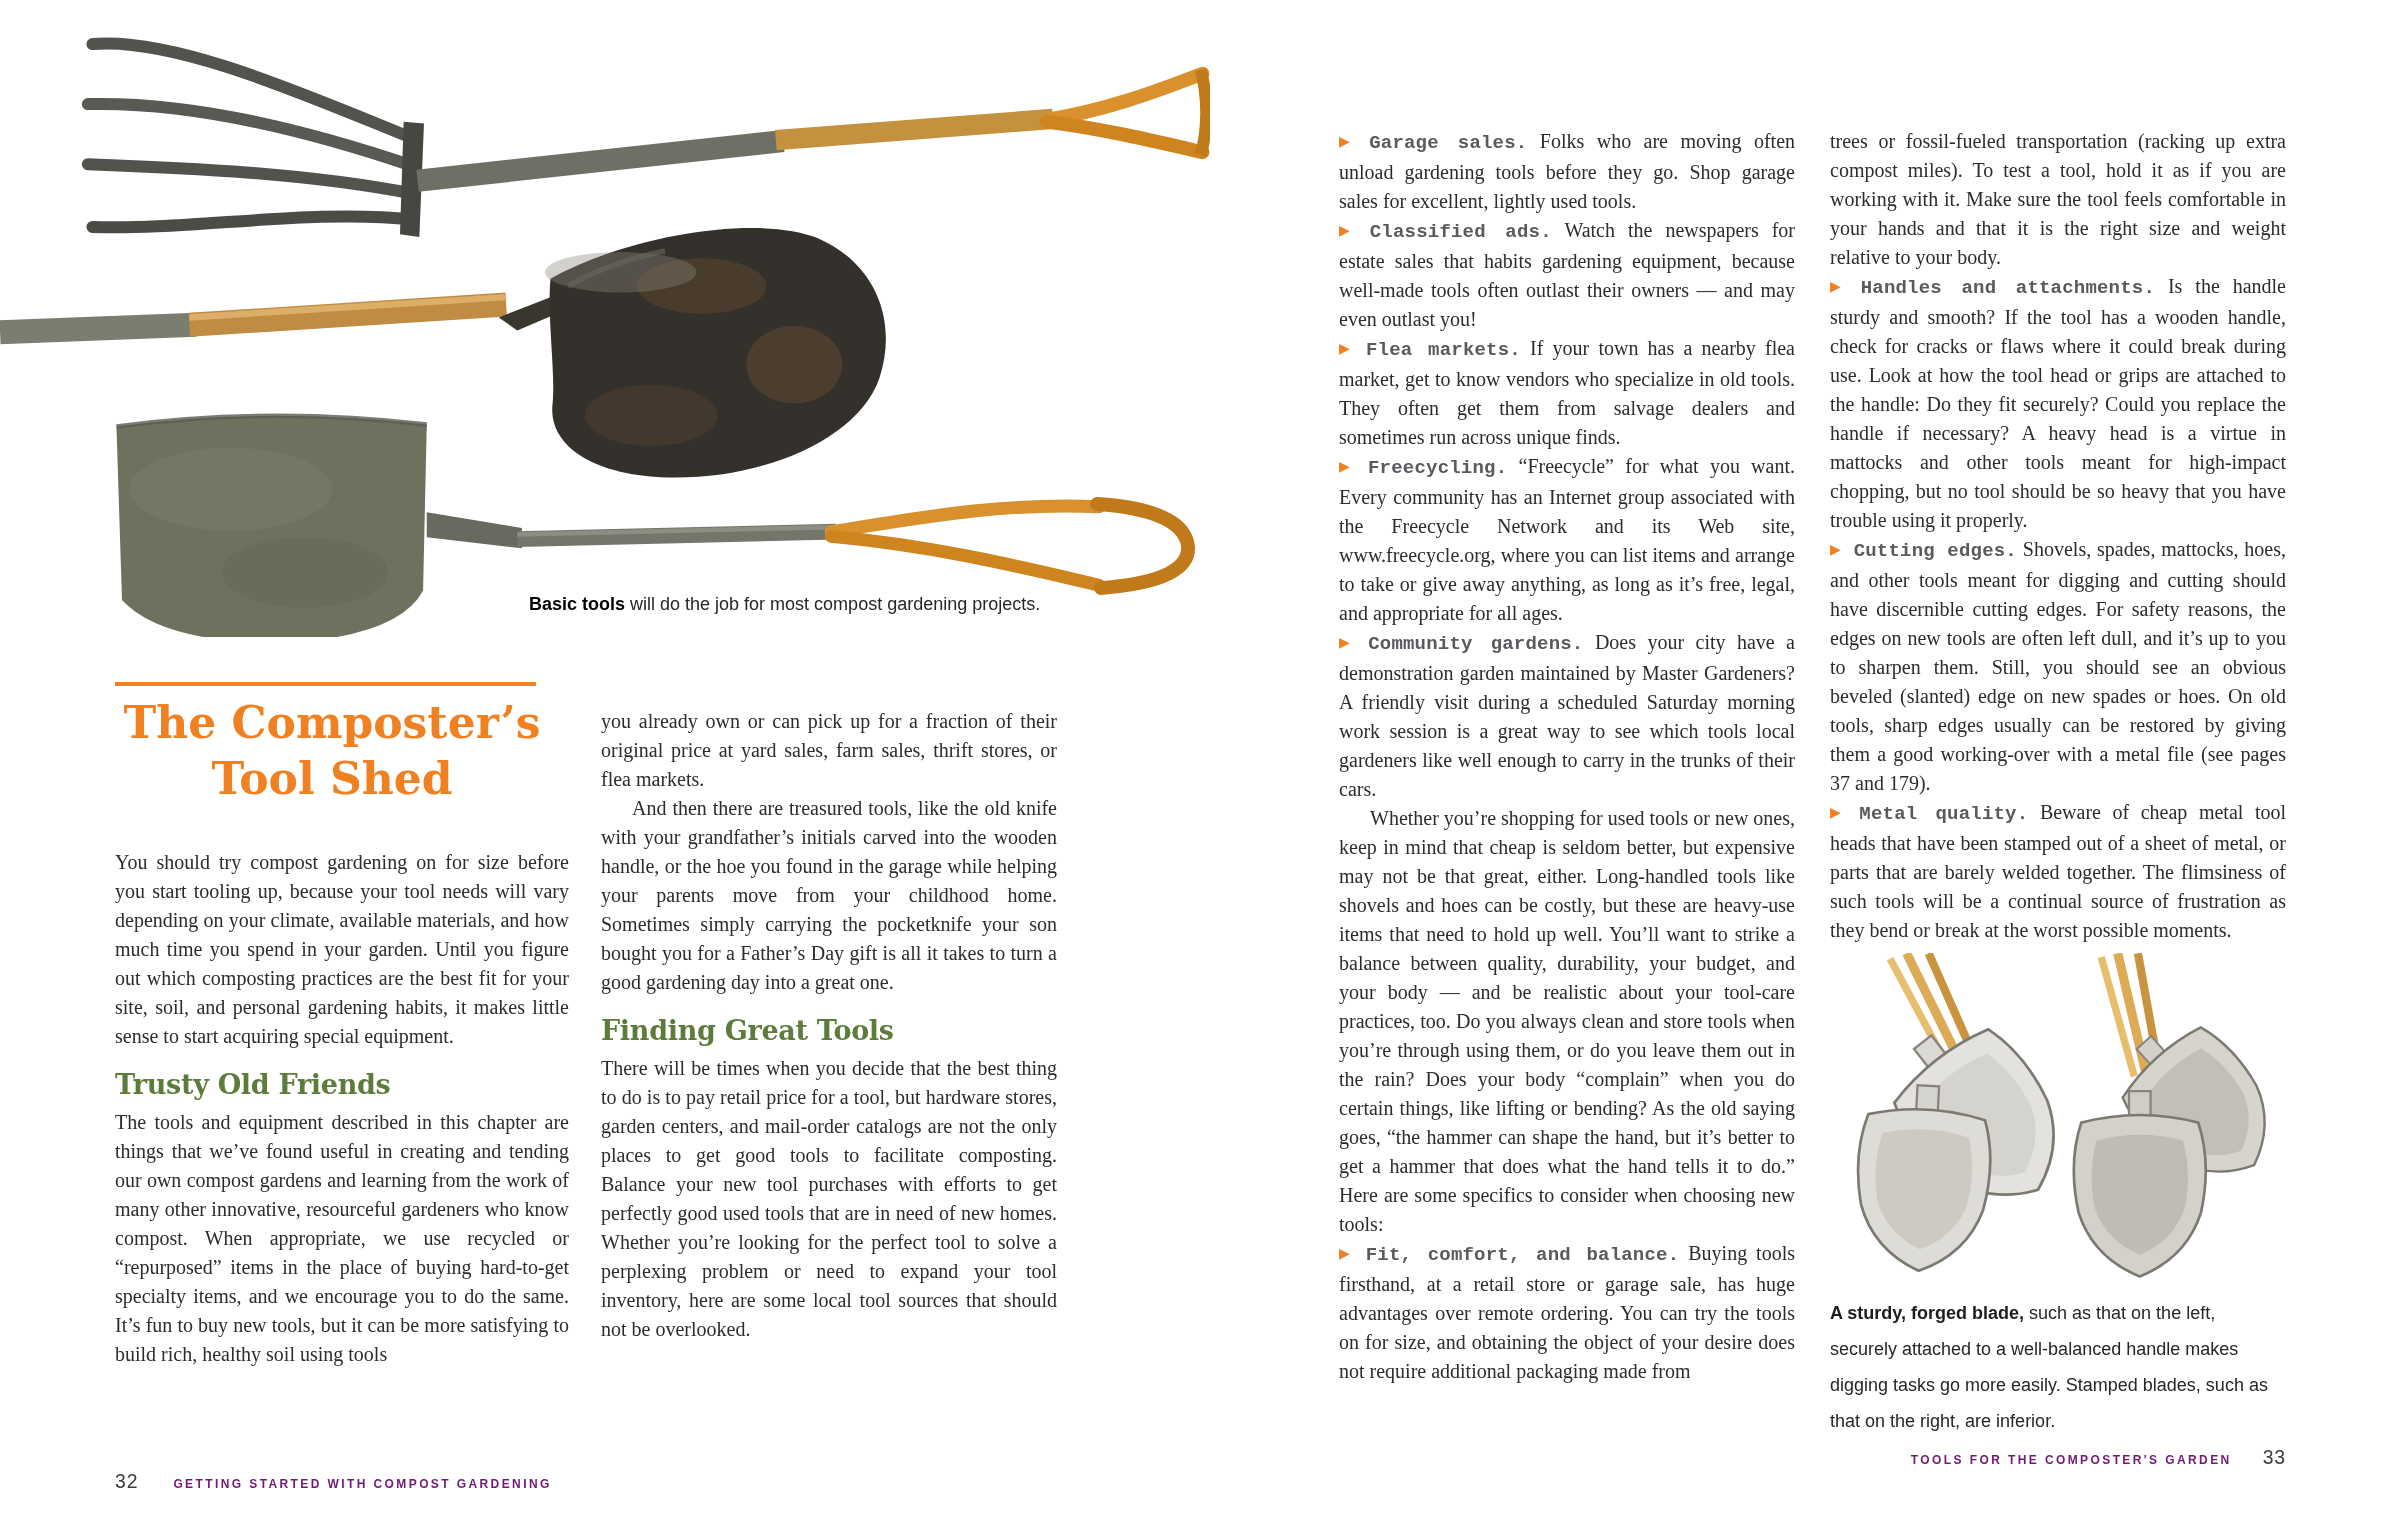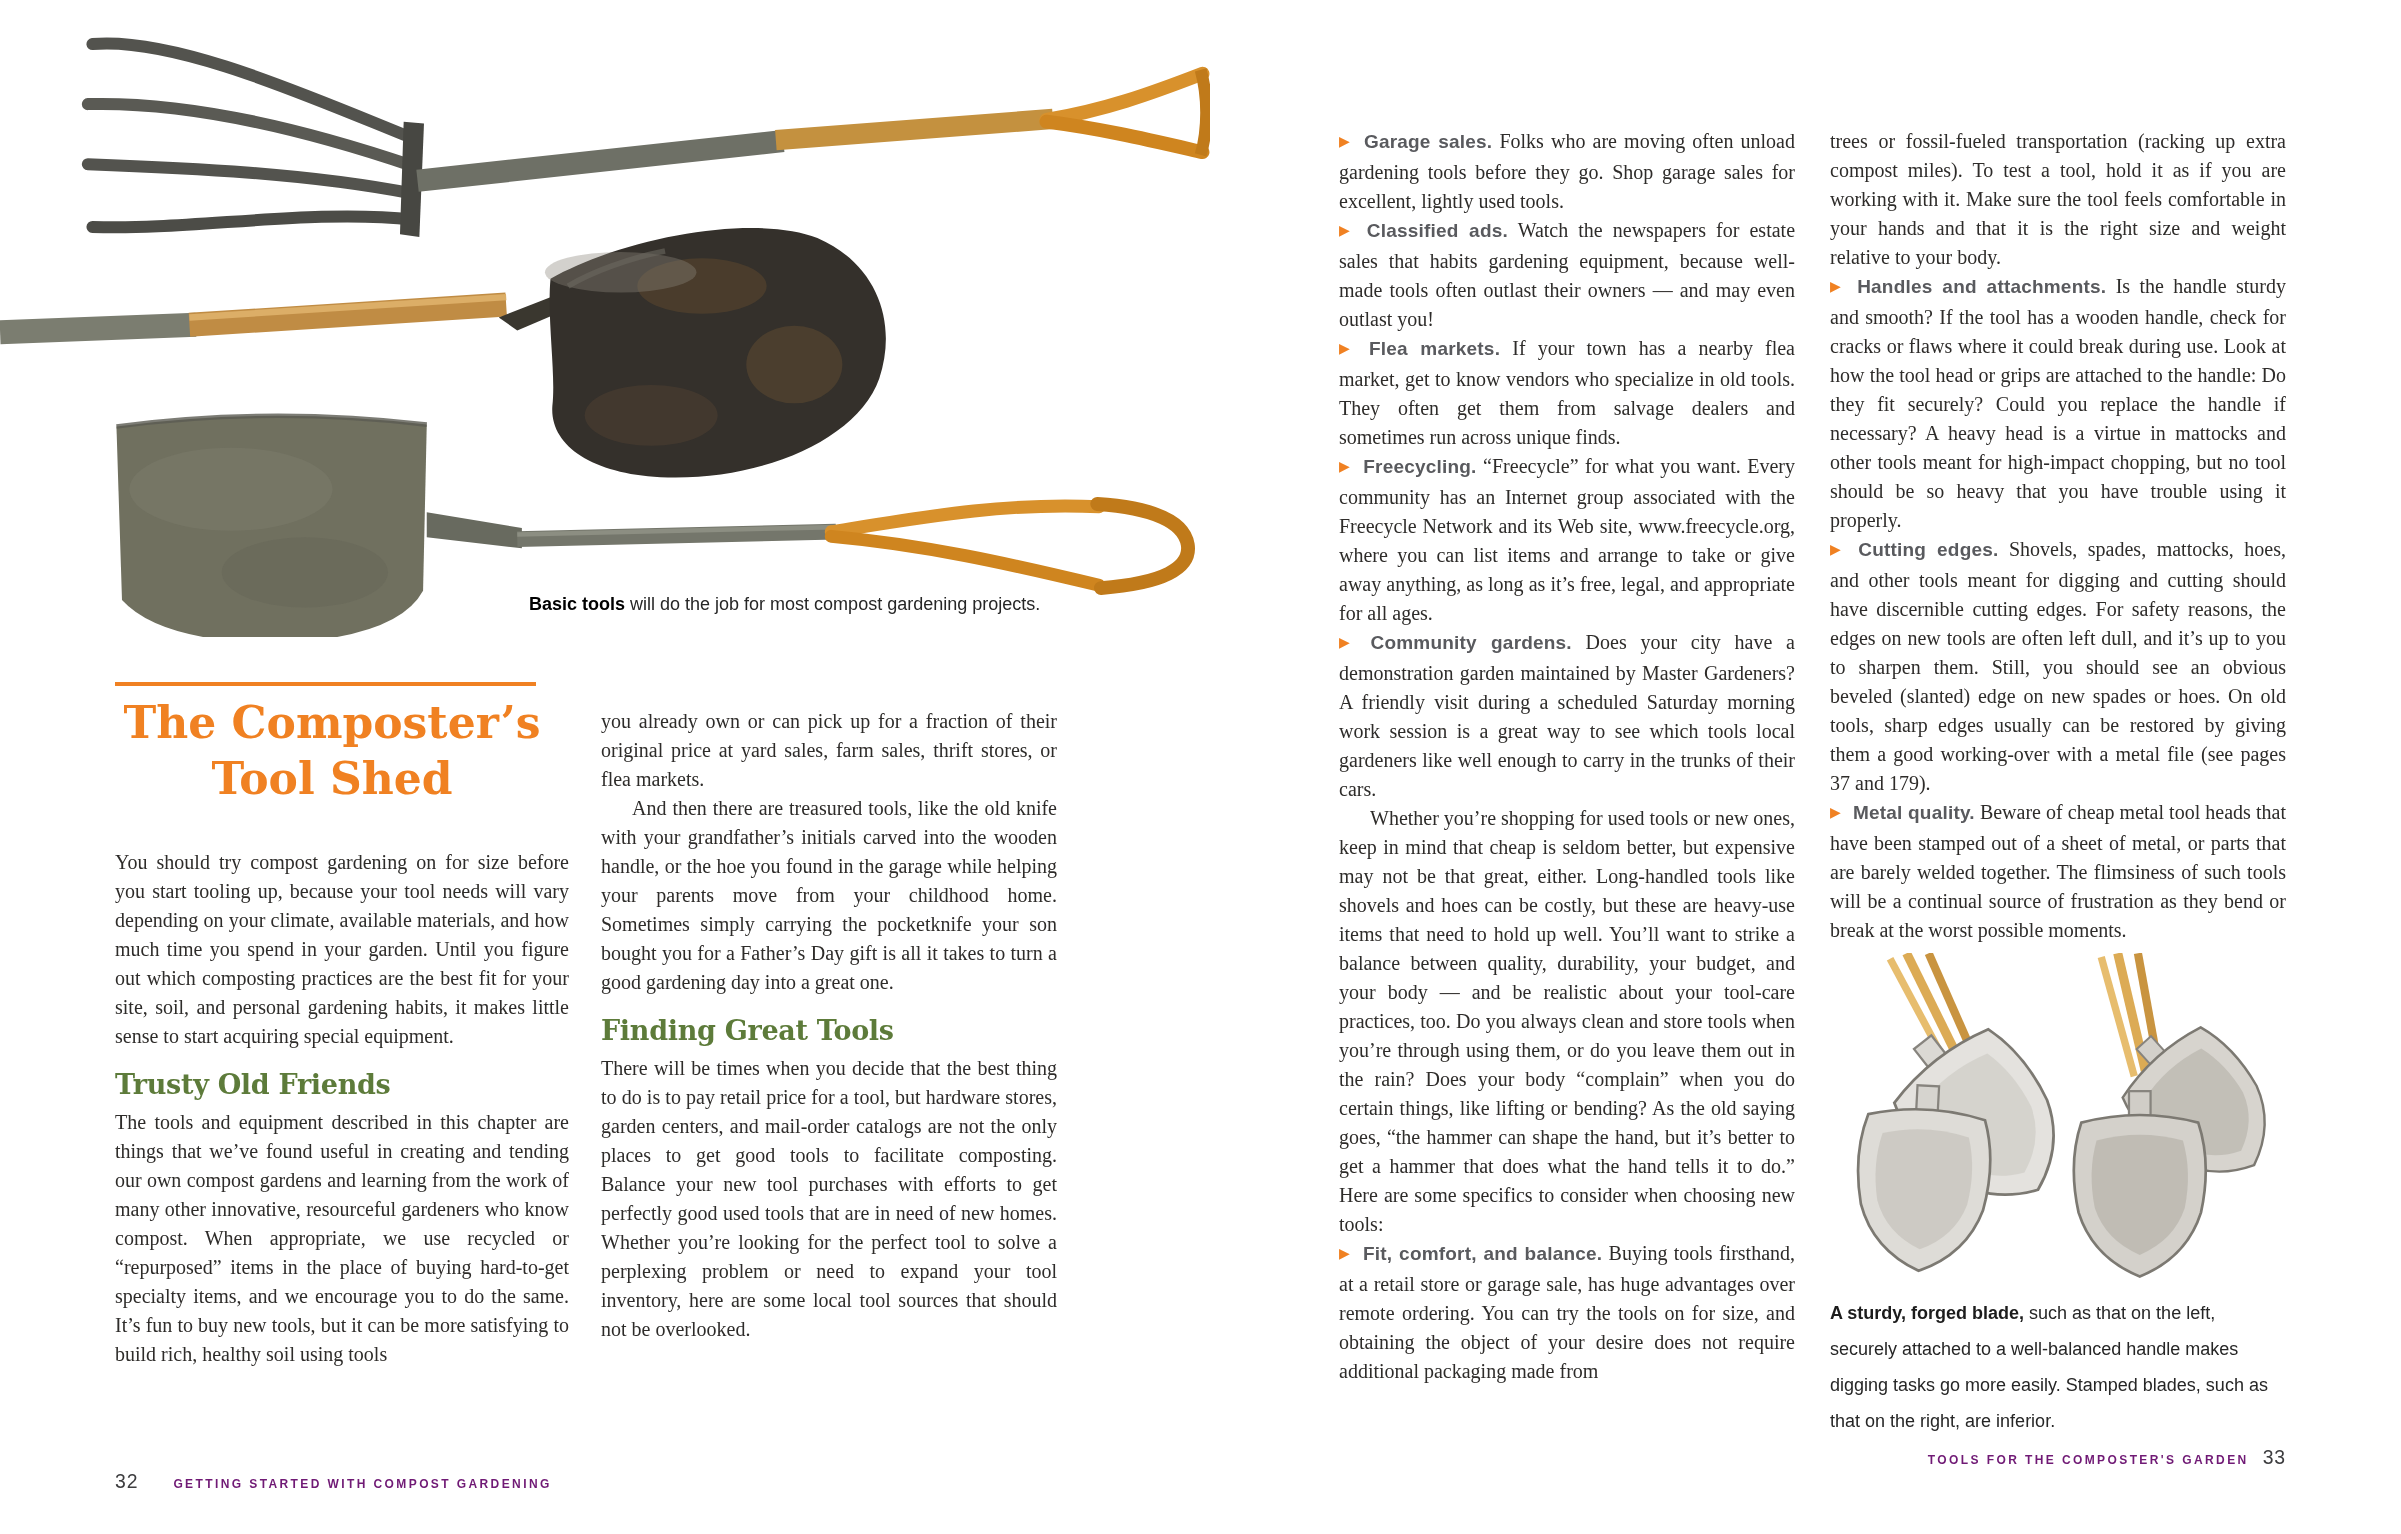--- a/index.html
+++ b/index.html
@@ -16,33 +16,33 @@
              font-size:44px;line-height:56px;margin:9.2px 0 0 0;letter-spacing:0px;}
   h3.green{font-family:"DejaVu Serif",serif;font-weight:700;color:#5d7b3a;
            font-size:27px;line-height:37px;margin:14.8px 0 5.5px 0;letter-spacing:-0.3px;}
   
   .photo-caption{position:absolute;left:529px;top:594px;width:591px;
                  font-family:"Liberation Sans",sans-serif;font-size:18px;color:#262626;}
   .photo-caption b{font-weight:700;color:#000000;}
   
   p.bullet .tri{color:#f08122;font-family:"DejaVu Sans",sans-serif;font-size:14px;
                 margin-right:12px;position:relative;top:-1.8px;}
-  p.bullet b.lead{font-family:Liberation Sans, sans-serif;font-weight:700;color:#595a5e;
+  p.bullet b.lead{font-family:Liberation Mono, monospace;font-weight:700;color:#595a5e;
                   font-size:19px;letter-spacing:0.2px;}
   
   .illo-caption{position:absolute;left:1830px;top:1295px;width:441px;
                 font-family:"Liberation Sans",sans-serif;font-size:18px;line-height:36px;color:#262626;}
   .illo-caption b{font-weight:700;color:#1c1c1c;}
   
   .footer{position:absolute;top:1446px;display:flex;align-items:baseline;
           font-family:"Liberation Sans",sans-serif;color:#454547;}
   .footer .pageno{font-size:19.4px;letter-spacing:0.9px;color:#3d3d3f;}
   .footer .rt{font-size:12px;letter-spacing:2.4px;color:#701a75;font-weight:bold;}
   .footer-left{left:115px;gap:35px;margin-top:24px;}
-  .footer-right{left:1830px;width:456px;justify-content:flex-end;gap:14px;}
+  .footer-right{left:1830px;width:456px;justify-content:flex-end;gap:31px;}
   svg{display:block;}
 </style>
 </head>
 <body>
 
 <div class="page">
 
   <svg style="position:absolute;left:0;top:9.2px;" width="1210" height="628" viewBox="0 0 1310 680">
 
     <g>

